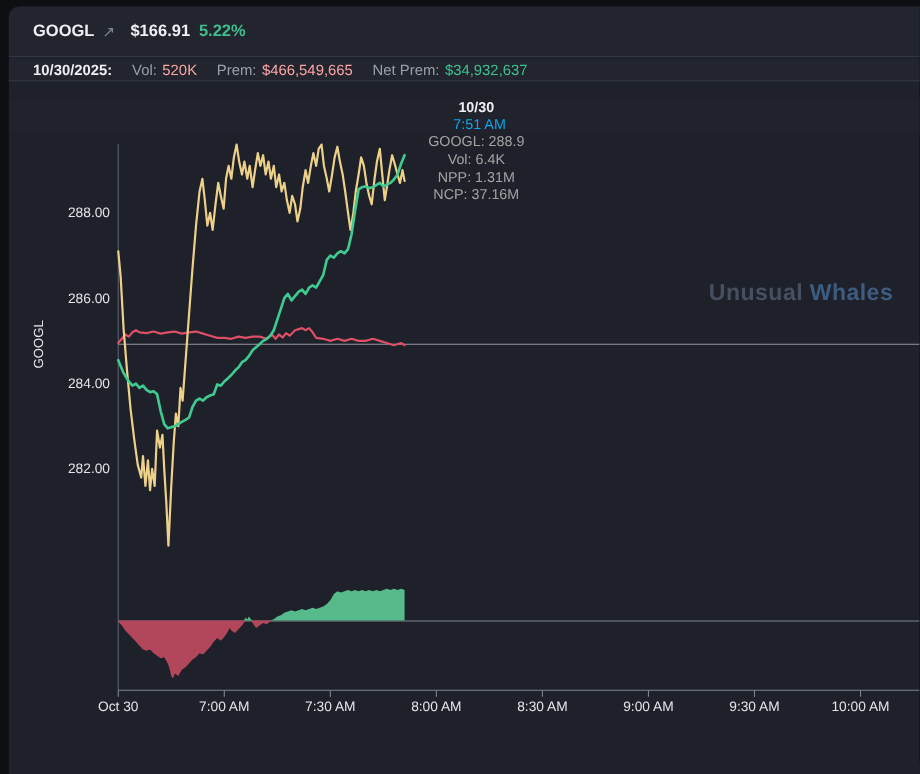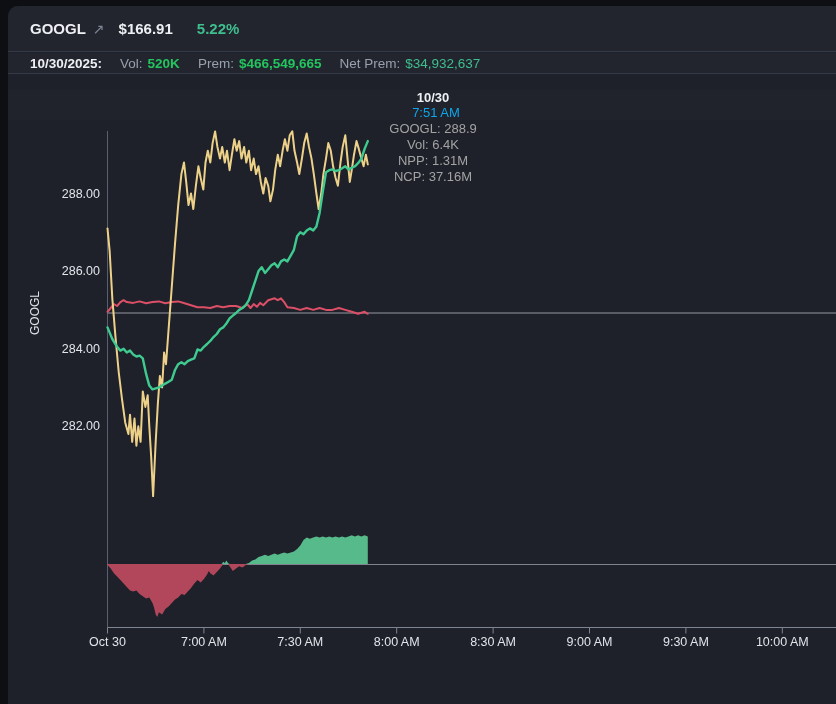--- a/index.html
+++ b/index.html
@@ -9,23 +9,23 @@
          background:#1e212a;border-top-left-radius:10px;}
   .row{display:flex;align-items:center;box-sizing:border-box;padding-left:22px;background:#22252e;}
   .row1{position:absolute;left:0;top:0;width:100%;height:46px;
         border-top-left-radius:10px;border-bottom:1px solid #343a46;font-size:15px;}
   .row2{position:absolute;left:0;top:47px;width:100%;height:21px;
         border-bottom:1px solid #343a46;font-size:13.5px;}
   .row3{position:absolute;left:0;top:84px;width:100%;height:30px;font-size:13px;background:#20232c;flex-direction:column;}
   .sym{font-weight:700;color:#eef0f4;}
   .arrow{color:#7c8696;margin:0 14px 0 7px;font-size:14px;}
   .price{font-weight:700;color:#eef0f4;}
-  .pct{color:#3fbe8e;font-weight:600;margin-left:24px;}
+  .pct{color:#3fbe8e;font-weight:600;margin-left:8px;}
   .lbl{color:#97a0ac;margin-left:18px;}
-  .val{color:#22c55e;font-weight:700;margin-left:5px;}
+  .val{color:#fca5a5;font-weight:400;margin-left:5px;}
   .valgreen{color:#3fbe8e;font-weight:400;margin-left:5px;}
   .bdate{font-weight:700;color:#eef0f4;}
   .ltxt{color:#a3a3a3;}
   .dot{display:inline-block;width:5px;height:5px;border-radius:50%;margin:0 7px 1px 9px;vertical-align:middle;}
   .ltime{color:#0ea5e9;margin-left:6px;}
   .watermark{position:absolute;top:249px;right:24px;font-size:21px;font-weight:700;
              letter-spacing:.4px;pointer-events:none;}
   .wm1{color:#475061;} .wm2{color:#3d5c80;margin-left:6px;}
   #chart-svg{position:absolute;left:0;top:0;}
   #chart-svg text{font-family:"Liberation Sans",sans-serif;}
@@ -58,20 +58,23 @@
     <span class="dot" style="background: rgb(227, 196, 104);"></span>
     <span class="ltxt"><span>GOOGL:</span> <span>288.9</span></span>
     <span class="dot" style="background: rgb(59, 189, 141);"></span>
     <span class="ltxt"><span>Vol:</span> <span>6.4K</span></span>
     <span class="dot" style="background: rgb(223, 81, 104);"></span>
     <span class="ltxt"><span>NPP:</span> <span>1.31M</span></span>
     <span class="dot" style="background: rgb(59, 189, 141);"></span>
     <span class="ltxt"><span>NCP:</span> <span>37.16M</span></span>
   </div>
 
+  <div class="watermark">
+    <span class="wm1">Unusual</span><span class="wm2">Whales</span>
+  </div>
 </div>
 
 <svg id="chart-svg" width="836" height="704" viewBox="0 0 836 704">
     <line x1="107.5" y1="131" x2="107.5" y2="627.5" stroke="#5a6070" stroke-width="1"></line>
     <line x1="107.5" y1="313.0039999999994" x2="836" y2="313.0039999999994" stroke="#b3b6bf" stroke-width="1" opacity="0.8"></line>
     <line x1="107.5" y1="564.5" x2="836" y2="564.5" stroke="#989da8" stroke-width="1" opacity="0.8"></line>
     <line x1="107.5" y1="627.5" x2="836" y2="627.5" stroke="#7e8490" stroke-width="1"></line>
     <path d="M107.5,564 L107.5,565.1 L110.7,568.6 L113.9,573.2 L117.1,576.6 L120.4,580.1 L123.6,583.5 L126.8,587.0 L130.0,590.5 L133.2,591.6 L136.4,590.5 L139.6,593.9 L142.8,596.2 L146.1,598.5 L149.3,597.4 L152.5,603.1 L154.1,607.7 L155.7,614.6 L157.3,616.9 L158.9,612.3 L162.1,614.6 L165.3,608.9 L168.6,606.5 L171.8,603.1 L175.0,599.6 L178.2,597.4 L181.4,593.9 L184.6,595.0 L187.8,591.6 L191.0,588.1 L194.3,583.5 L197.5,580.1 L200.7,582.4 L203.9,579.0 L207.1,574.4 L208.7,570.9 L210.3,573.2 L213.5,575.5 L216.8,572.0 L220.0,568.6 L221.6,566.3 L223.2,564.0 L224.8,564.0 L226.4,564.0 L228.0,564.0 L229.6,566.3 L231.2,568.6 L232.8,570.9 L236.0,568.6 L239.2,566.3 L242.5,567.5 L245.7,565.1 L248.9,564.0 L252.1,564.0 L255.3,564.0 L258.5,564.0 L261.7,564.0 L265.0,564.0 L268.2,564.0 L271.4,564.0 L274.6,564.0 L277.8,564.0 L281.0,564.0 L284.2,564.0 L287.4,564.0 L290.7,564.0 L293.9,564.0 L297.1,564.0 L300.3,564.0 L303.5,564.0 L306.7,564.0 L309.9,564.0 L313.2,564.0 L316.4,564.0 L319.6,564.0 L322.8,564.0 L326.0,564.0 L329.2,564.0 L332.4,564.0 L335.6,564.0 L338.9,564.0 L342.1,564.0 L345.3,564.0 L348.5,564.0 L351.7,564.0 L354.9,564.0 L358.1,564.0 L361.4,564.0 L364.6,564.0 L367.8,564.0 L367.8,564 Z" fill="#b2475c"></path>
     <path d="M107.5,564 L107.5,564.0 L110.7,564.0 L113.9,564.0 L117.1,564.0 L120.4,564.0 L123.6,564.0 L126.8,564.0 L130.0,564.0 L133.2,564.0 L136.4,564.0 L139.6,564.0 L142.8,564.0 L146.1,564.0 L149.3,564.0 L152.5,564.0 L154.1,564.0 L155.7,564.0 L157.3,564.0 L158.9,564.0 L162.1,564.0 L165.3,564.0 L168.6,564.0 L171.8,564.0 L175.0,564.0 L178.2,564.0 L181.4,564.0 L184.6,564.0 L187.8,564.0 L191.0,564.0 L194.3,564.0 L197.5,564.0 L200.7,564.0 L203.9,564.0 L207.1,564.0 L208.7,564.0 L210.3,564.0 L213.5,564.0 L216.8,564.0 L220.0,564.0 L221.6,564.0 L223.2,561.7 L224.8,562.9 L226.4,560.5 L228.0,562.9 L229.6,564.0 L231.2,564.0 L232.8,564.0 L236.0,564.0 L239.2,564.0 L242.5,564.0 L245.7,564.0 L248.9,562.9 L252.1,560.5 L255.3,559.4 L258.5,557.1 L261.7,556.0 L265.0,554.8 L268.2,556.0 L271.4,554.8 L274.6,553.6 L277.8,554.8 L281.0,553.6 L284.2,552.5 L287.4,553.6 L290.7,552.5 L293.9,551.4 L297.1,549.0 L300.3,545.6 L303.5,539.9 L306.7,537.5 L309.9,538.7 L313.2,537.5 L316.4,536.4 L319.6,537.5 L322.8,536.4 L326.0,537.5 L329.2,536.4 L332.4,537.5 L335.6,536.4 L338.9,537.5 L342.1,536.4 L345.3,537.5 L348.5,536.4 L351.7,535.3 L354.9,536.4 L358.1,535.3 L361.4,536.4 L364.6,535.3 L367.8,536.4 L367.8,564 Z" fill="#57ba8a"></path>
     <polyline points="107.5,311.8 110.7,308.0 113.9,304.1 117.1,306.0 120.4,302.1 123.6,300.2 126.8,302.1 133.2,302.9 139.6,301.4 146.1,303.3 152.5,302.1 158.9,301.4 165.3,303.3 171.8,302.1 178.2,301.4 184.6,303.3 191.0,305.2 197.5,307.2 203.9,307.2 210.3,308.0 216.8,306.0 223.2,307.2 229.6,306.0 236.0,306.0 242.5,308.0 247.3,304.1 250.5,308.0 253.7,304.1 256.9,306.8 260.1,302.9 263.3,305.2 268.2,300.2 274.6,298.3 277.8,300.2 281.0,298.3 284.2,302.1 287.4,307.2 293.9,308.0 300.3,309.9 306.7,308.0 313.2,309.9 319.6,308.0 326.0,309.9 332.4,309.9 338.9,308.0 345.3,309.9 351.7,311.8 358.1,313.8 364.6,311.8 367.8,313.8" fill="none" stroke="#dc4f66" stroke-width="2" stroke-linejoin="round" stroke-linecap="round"></polyline>

